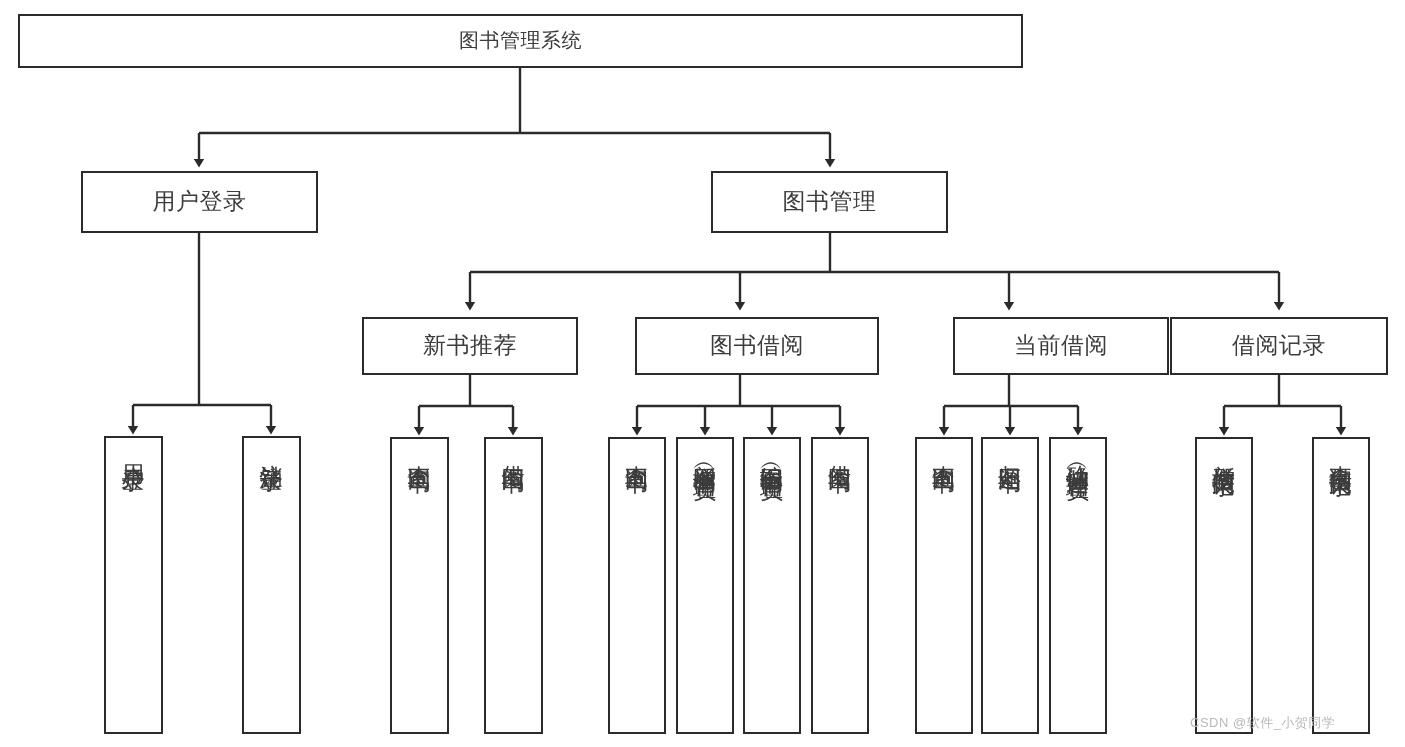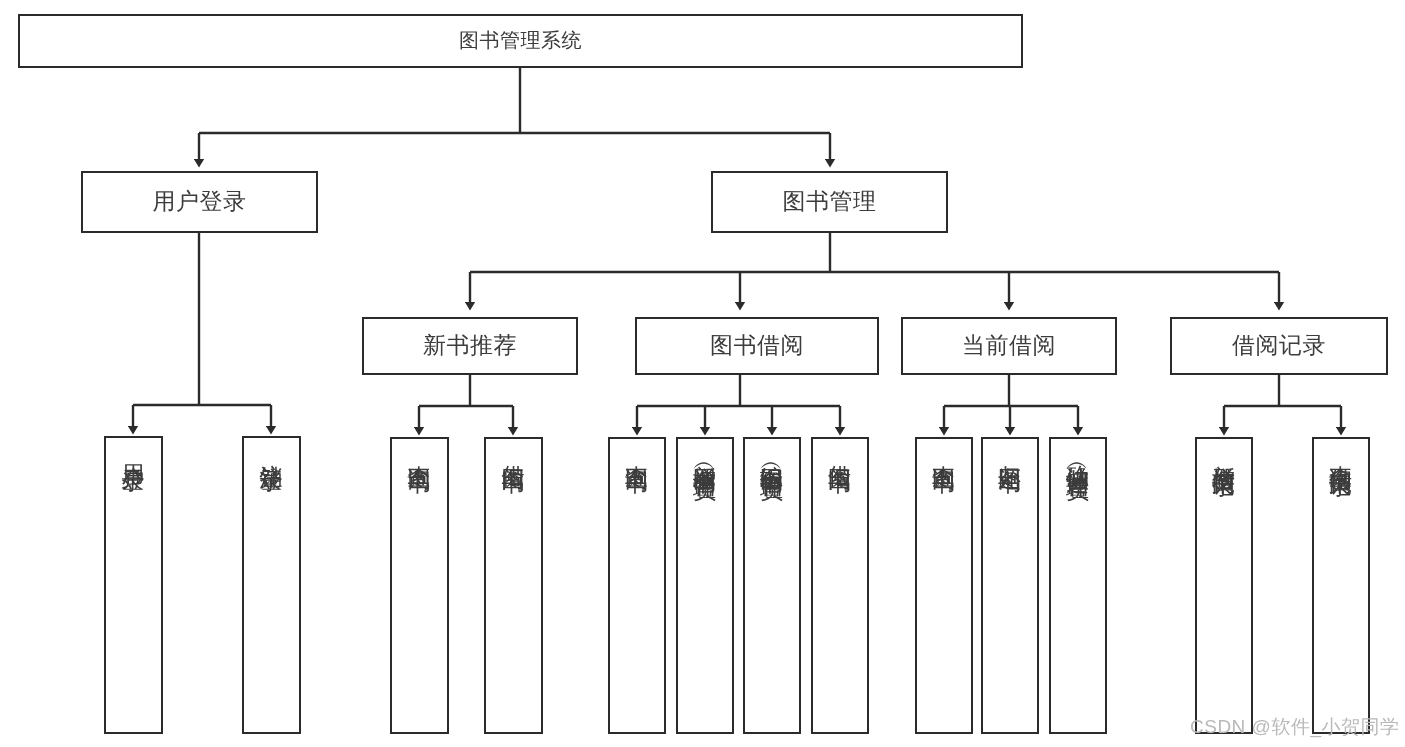--- a/index.html
+++ b/index.html
@@ -60,21 +60,21 @@
     writing-mode: vertical-rl;
     text-orientation: upright;
     font-size: 23px;
     line-height: 1.05;
     letter-spacing: 2px;
     white-space: nowrap;
   }
   .watermark {
     position: absolute;
     color: #b9b9b9;
-    font-size: 19px;
+    font-size: 13px;
     white-space: nowrap;
     letter-spacing: 0.5px;
   }
 </style>
 </head>
 <body>
 
 <div id="diagram-canvas">
 
   <svg id="edge-layer" viewBox="0 0 1405 747" width="1405" height="747" xmlns="http://www.w3.org/2000/svg">
@@ -137,21 +137,21 @@
   <div class="node horiz" style="left:362px; top:317px; width:216px; height:58px;">
     <span class="node-label">新书推荐</span>
   </div>
 
   <div class="node horiz" style="left:711px; top:171px; width:237px; height:62px;">
     <span class="node-label">图书管理</span>
   </div>
   <div class="node horiz" style="left:635px; top:317px; width:244px; height:58px;">
     <span class="node-label">图书借阅</span>
   </div>
-  <div class="node horiz" style="left:901px; top:317px; width:216px; height:58px;">
+  <div class="node horiz" style="left:953px; top:317px; width:216px; height:58px;">
     <span class="node-label">当前借阅</span>
   </div>
   <div class="node horiz" style="left:1170px; top:317px; width:218px; height:58px;align-items:center;">
     <span class="node-label">借阅记录</span>
   </div>
 
   <div class="node vert" style="left:104px; top:436px; width:59px; height:298px;">
     <span class="node-label">用户登录</span>
   </div>
   <div class="node vert" style="left:242px; top:436px; width:59px; height:298px;">

